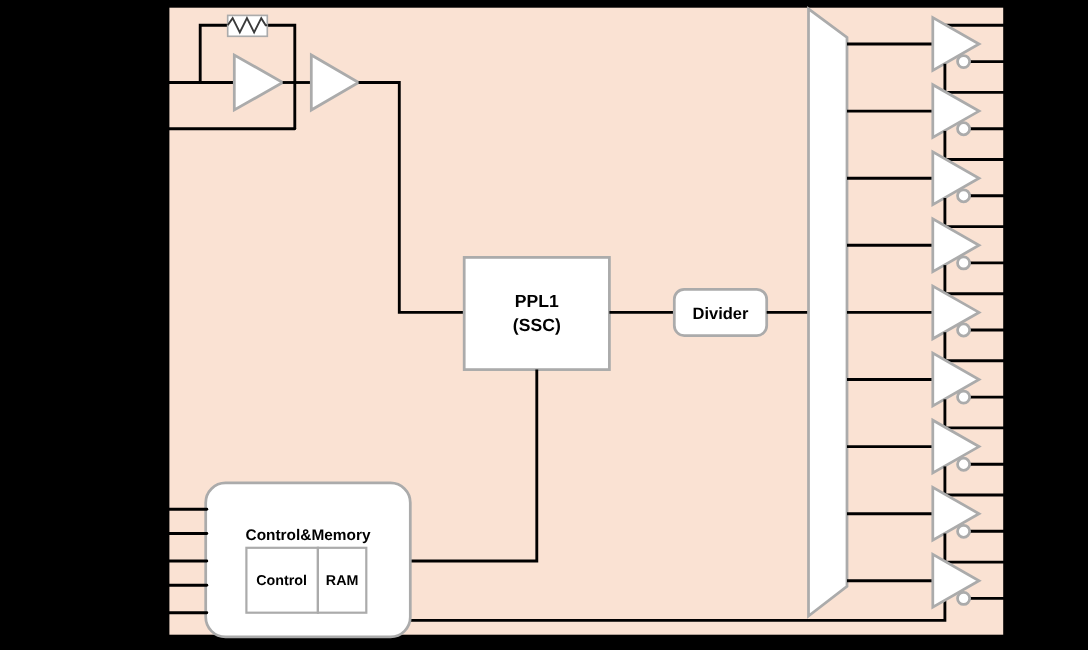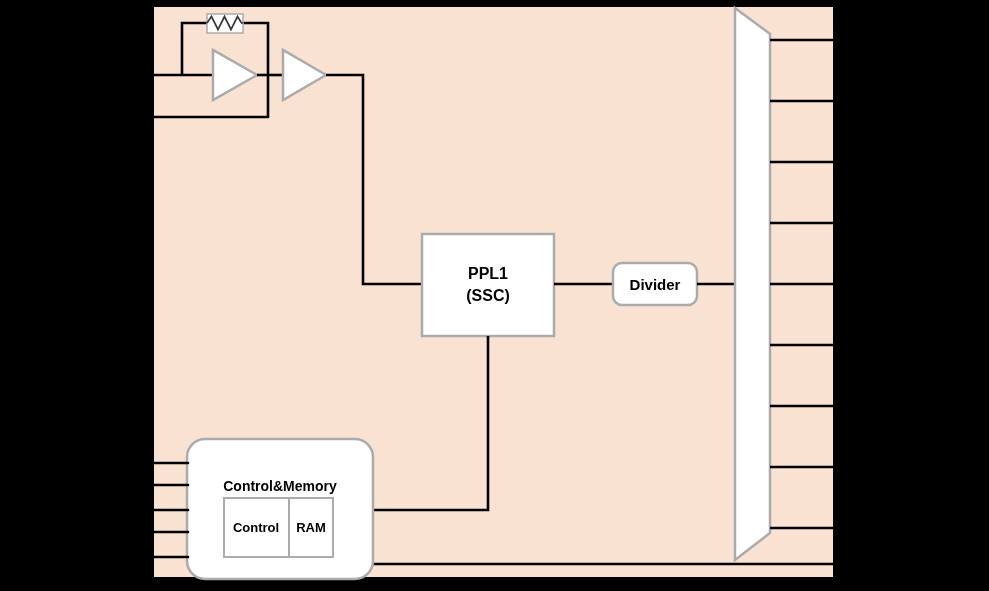--- a/index.html
+++ b/index.html
@@ -1,16 +1,16 @@
 <!DOCTYPE html>
 <html style="--bg: #000000; --chip-fill: #FAE2D3; --wire: #000000; --shape-fill: #FFFFFF; --shape-stroke: #ABABAB;"><head>
 <meta charset="utf-8">
 <style>
   html,body{margin:0;padding:0;background:#000;}
-  .stage{position:relative;width:833px;height:591px;background:var(--bg,#000);overflow:hidden;}
+  .stage{position:relative;width:989px;height:591px;background:var(--bg,#000);overflow:hidden;}
   svg{display:block;}
   .wire{stroke:var(--wire,#000);stroke-width:2.6;fill:none;stroke-linecap:round;}
   .wire-sq{stroke:var(--wire,#000);stroke-width:2.6;fill:none;stroke-linecap:butt;}
   .shape{fill:var(--shape-fill,#fff);stroke:var(--shape-stroke,#ababab);stroke-width:2.5;}
   .inner-box{fill:var(--shape-fill,#fff);stroke:var(--shape-stroke,#ababab);stroke-width:2;}
   .res-box{fill:var(--shape-fill,#fff);stroke:var(--shape-stroke,#ababab);stroke-width:1.5;}
   .zigzag{fill:none;stroke:#3a3a3a;stroke-width:1.7;stroke-linejoin:miter;}
   .lbl{font-family:"Liberation Sans",sans-serif;font-weight:bold;fill:#000;text-anchor:middle;}
   .lbl-16{font-size:16px;}
   .lbl-15{font-size:15px;}

